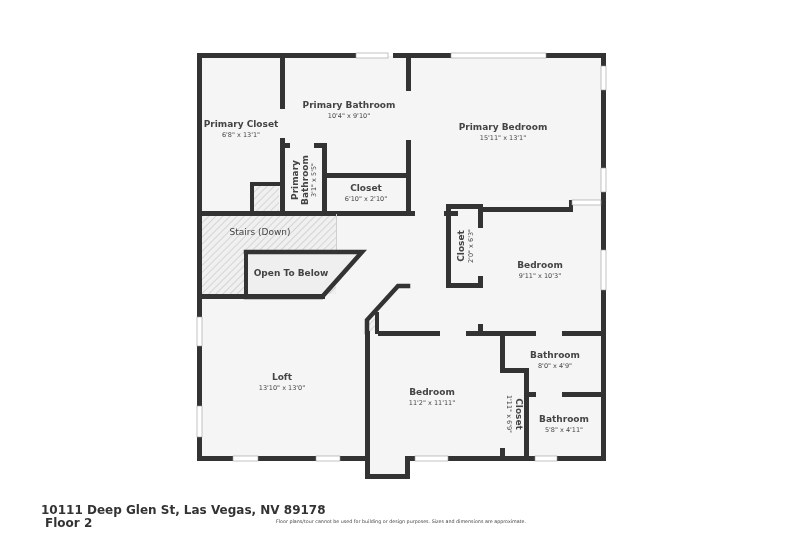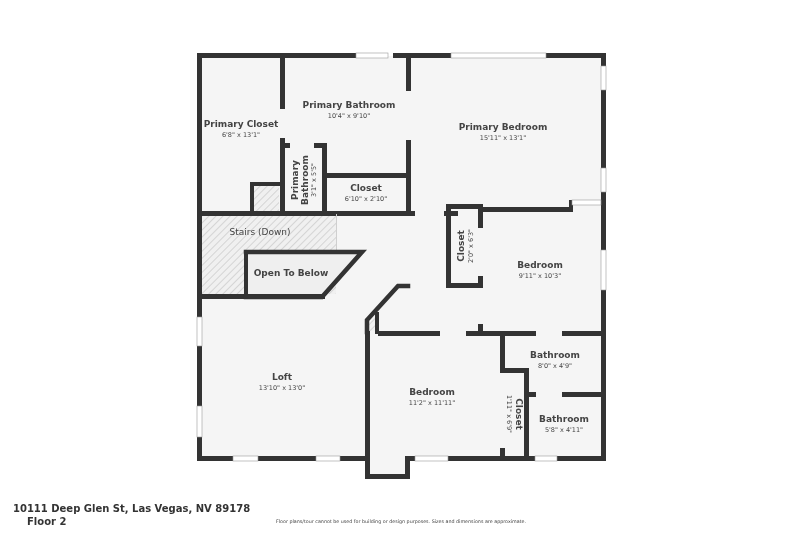--- a/index.html
+++ b/index.html
@@ -2,21 +2,21 @@
 <html><head>
   <meta charset="utf-8">
   <style>
     html, body { margin: 0; padding: 0; background: #ffffff; }
     body { width: 800px; height: 533px; position: relative; overflow: hidden;
            font-family: "DejaVu Sans", sans-serif; color: #3a3a3a; }
     #plan { position: absolute; left: 0; top: 0; }
     .room-name { font-size: 9px; font-weight: bold; fill: #444; }
     .room-dim { font-size: 6.5px; fill: #444; }
     .wall { fill: #333333; }
-    .footer-text { position: absolute; font-size: 10px; font-weight: bold; color: #333; }
+    .footer-text { position: absolute; font-size: 12px; font-weight: bold; color: #333; margin-left: 28px; }
     .disclaimer { position: absolute; font-size: 4.8px; color: #444; }
   </style>
 </head>
 <body>
 
 <svg id="plan" width="800" height="533" viewBox="0 0 800 533">
   <defs>
     <pattern id="hatch" patternUnits="userSpaceOnUse" width="5" height="5" patternTransform="rotate(45)">
       <rect width="5" height="5" fill="#f0f0f0"></rect>
       <line x1="0" y1="0" x2="0" y2="5" stroke="#b8b8b8" stroke-width="1"></line>
@@ -177,14 +177,14 @@
     <text class="room-name" x="555" y="358" text-anchor="middle">Bathroom</text>
     <text class="room-dim" x="555" y="368" text-anchor="middle">8'0" x 4'9"</text>
   </g>
   <g>
     <text class="room-name" x="564" y="422" text-anchor="middle">Bathroom</text>
     <text class="room-dim" x="564" y="432" text-anchor="middle">5'8" x 4'11"</text>
   </g>
 </svg>
 
 <div class="footer-text" style="left:13px; top:503px;">10111 Deep Glen St, Las Vegas, NV 89178</div>
-<div class="footer-text" style="left:27px; top:516px;">Floor 2</div>
+<div class="footer-text" style="left:17px; top:516px;">Floor 2</div>
 <div class="disclaimer" style="left:276px; top:519px;">Floor plans/tour cannot be used for building or design purposes. Sizes and dimensions are approximate.</div>
 
 </body></html>

